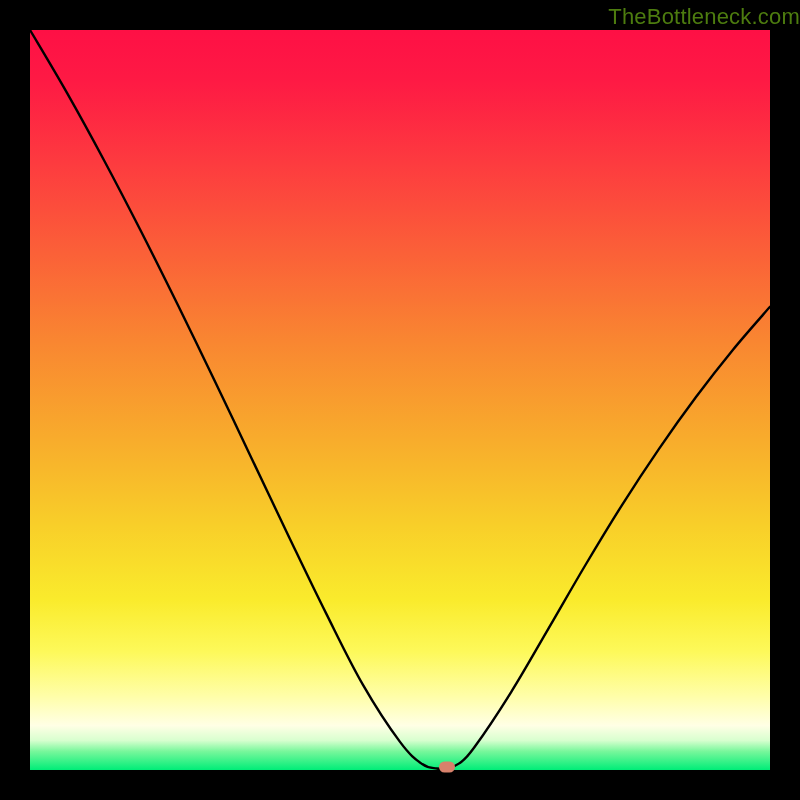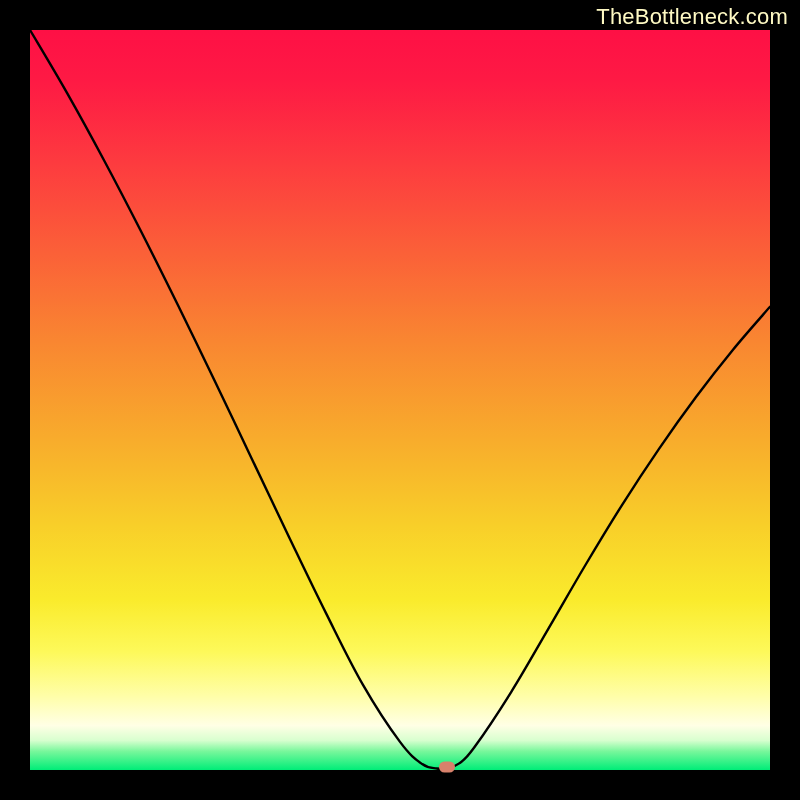--- a/index.html
+++ b/index.html
@@ -7,22 +7,22 @@
     width: 800px;
     height: 800px;
     background: #000;
     position: relative;
     font-family: Arial, Helvetica, sans-serif;
     overflow: hidden;
   }
   .watermark {
     position: absolute;
     top: 4px;
-    right: 12px;
-    color: #fef9c3;
+    right: 0;
+    color: #4d7c0f;
     font-size: 22px;
     font-weight: 500;
     z-index: 10;
     letter-spacing: 0.2px;
   }
   .plot-frame {
     position: absolute;
     left: 30px;
     top: 30px;
     width: 740px;

